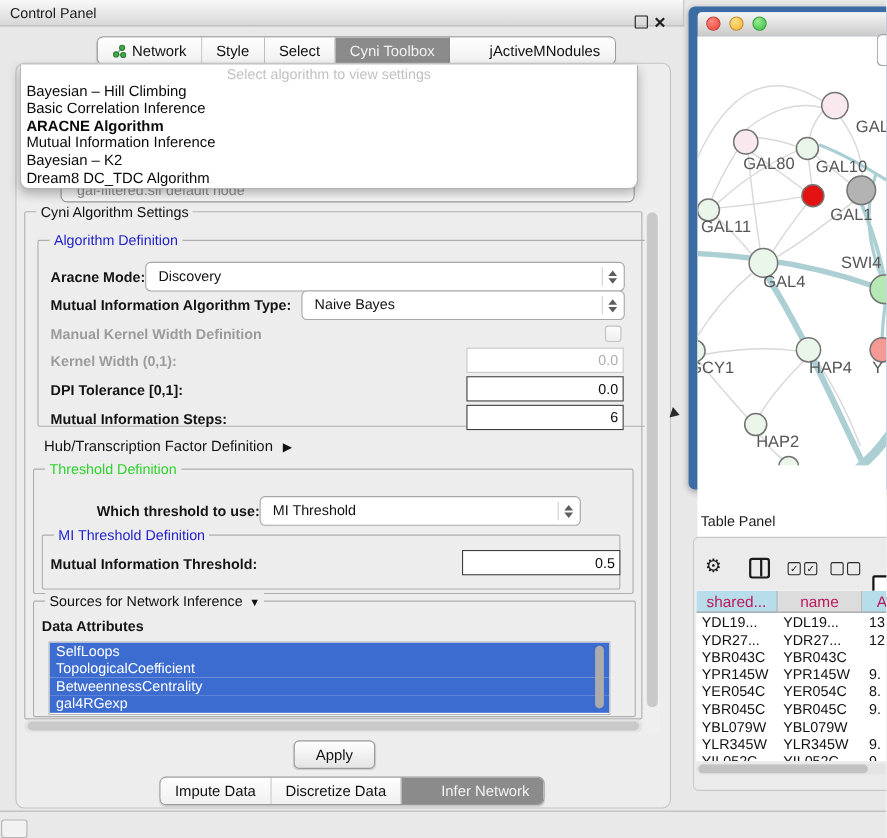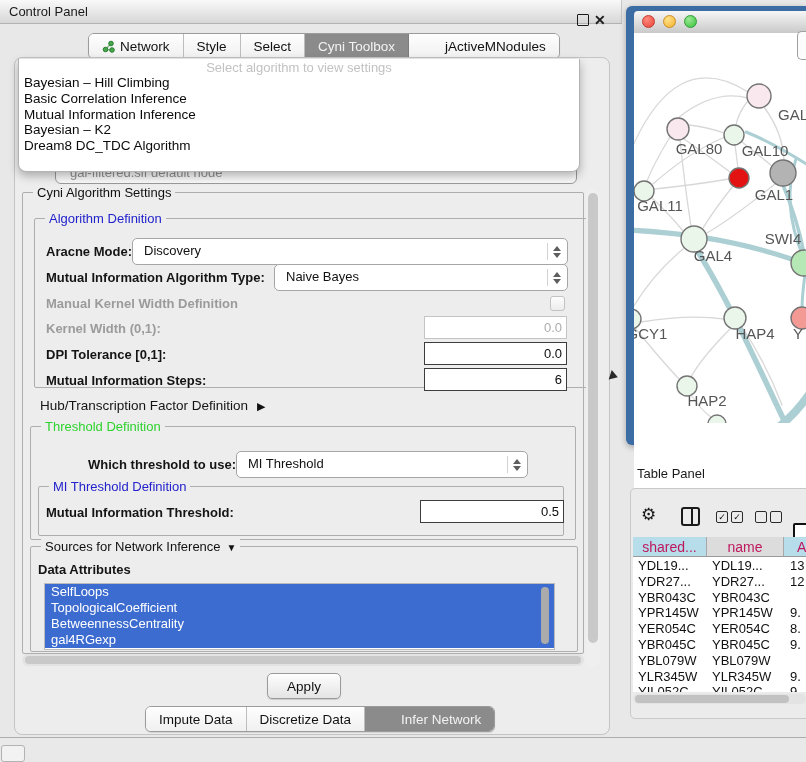--- a/index.html
+++ b/index.html
@@ -124,20 +124,21 @@
   <div class="abs cp-main" style="left:14px;top:57px;width:594px;height:676px;"></div>
 
   <div class="abs combo-frag" style="left:55px;top:148px;width:520px;height:34px;">
     <span>gal-filtered.sif default node</span>
   </div>
 
   <div class="abs dd" style="left:18px;top:59px;width:560px;height:112px;">
     <div class="dd-ph">Select algorithm to view settings</div>
     <div class="dd-item">Bayesian – Hill Climbing</div>
     <div class="dd-item">Basic Correlation Inference</div>
+    <div class="dd-item bold">ARACNE Algorithm</div>
     <div class="dd-item">Mutual Information Inference</div>
     <div class="dd-item">Bayesian – K2</div>
     <div class="dd-item">Dream8 DC_TDC Algorithm</div>
   </div>
 
   <div class="abs gbox" style="left:22px;top:192px;width:560px;height:460px;">
     <span class="legend">Cyni Algorithm Settings</span>
   </div>
 
   <div class="abs gbox" style="left:34px;top:218px;width:538px;height:168px;padding-left:20px;">

